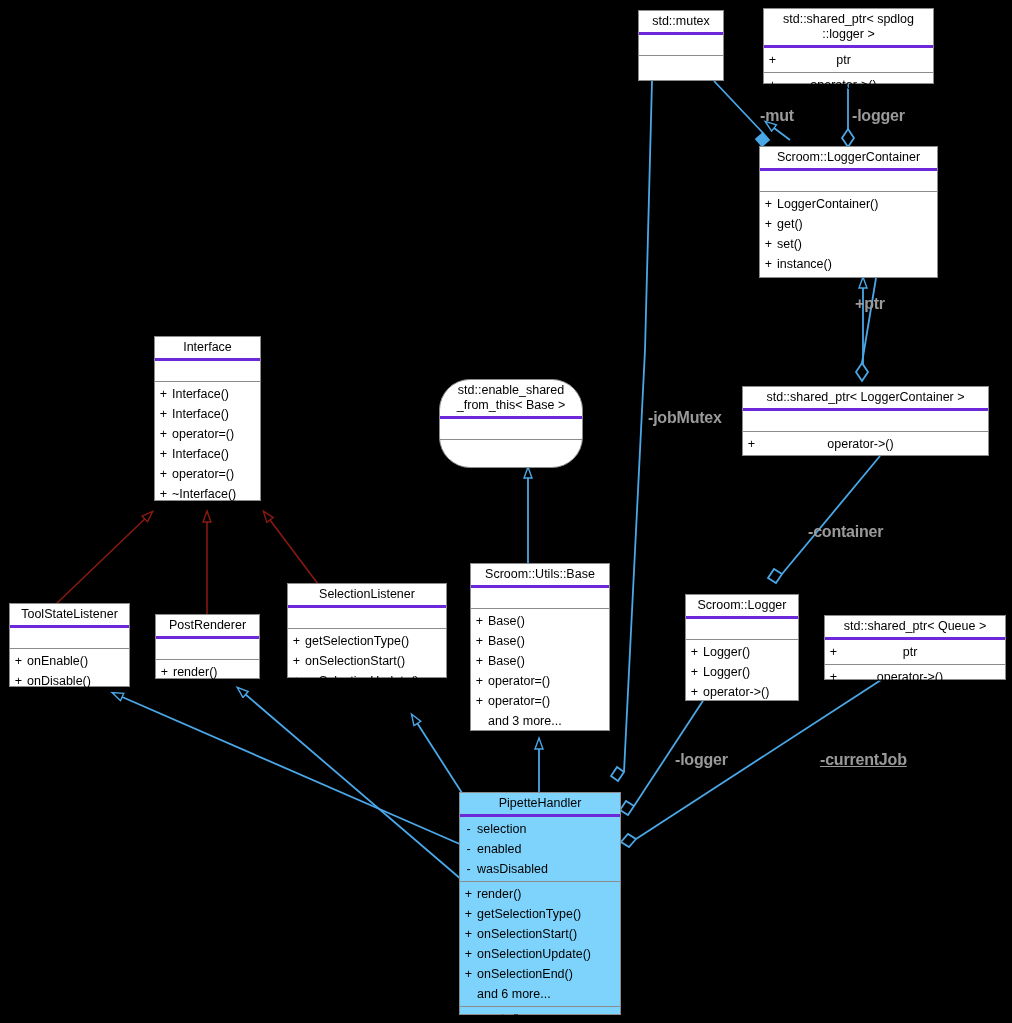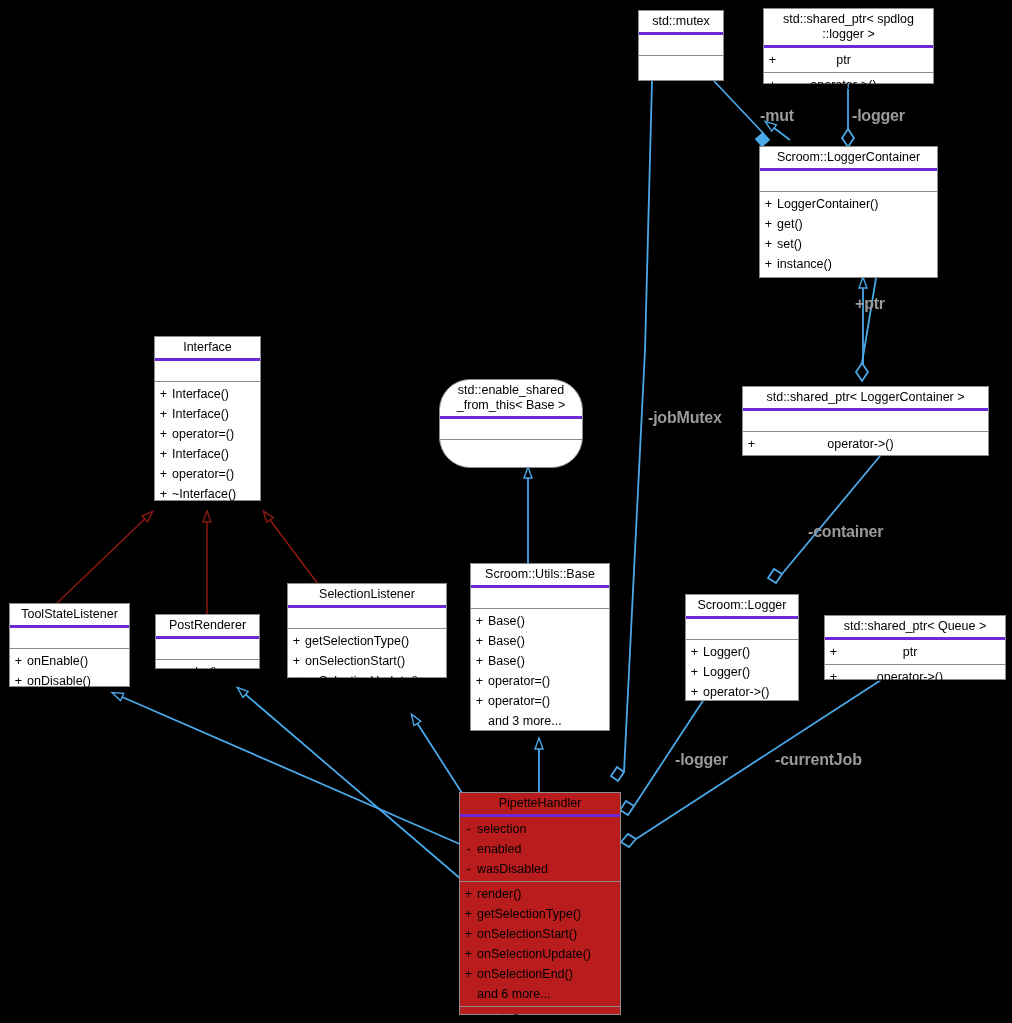--- a/index.html
+++ b/index.html
@@ -24,21 +24,21 @@
     pointer-events: none;
   }
   .uml-box {
     position: absolute;
     box-sizing: border-box;
     border: 1px solid #8c8c8c;
     background: #ffffff;
     color: #000000;
   }
   .uml-box.shaded {
-    background: #b91c1c;
+    background: #7dd3fc;
   }
   .uml-title {
     text-align: center;
     font-size: 12.5px;
     line-height: 15px;
     padding: 3px 4px 3px 4px;
     border-bottom: 3px solid #6d28d9;
     white-space: pre-line;
   }
   .uml-attrs {
@@ -258,21 +258,21 @@
         <span class="vis">+</span>
         <span class="nm">onEnable()</span>
       </div>
       <div class="uml-row">
         <span class="vis">+</span>
         <span class="nm">onDisable()</span>
       </div>
     </div>
   </div>
 
-  <div class="uml-box" style="left:155px; top:614px; width:105px; height:55px;">
+  <div class="uml-box" style="left:155px; top:614px; width:105px; height:65px;">
     <div class="uml-title">PostRenderer</div>
     <div class="uml-attrs">
         <div class="uml-empty"></div>
       </div>
     <div class="uml-ops">
       <div class="uml-row">
         <span class="vis">+</span>
         <span class="nm">render()</span>
       </div>
     </div>
@@ -422,15 +422,15 @@
       </div>
     </div>
   </div>
 
   <div class="edge-label" style="left:760px; top:107px;">-mut</div>
   <div class="edge-label" style="left:852px; top:107px;">-logger</div>
   <div class="edge-label" style="left:855px; top:295px;">+ptr</div>
   <div class="edge-label" style="left:648px; top:409px;">-jobMutex</div>
   <div class="edge-label" style="left:808px; top:523px;">-container</div>
   <div class="edge-label" style="left:675px; top:751px;">-logger</div>
-  <div class="edge-label" style="left:775px; top:751px;">-currentJob</div>
+  <div class="edge-label" style="left:820px; top:751px;text-decoration:underline;">-currentJob</div>
 
 </div>
 
 </body></html>

